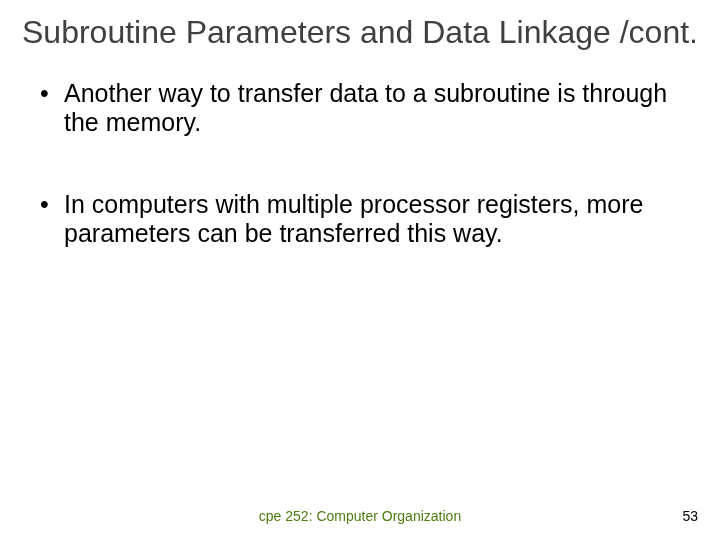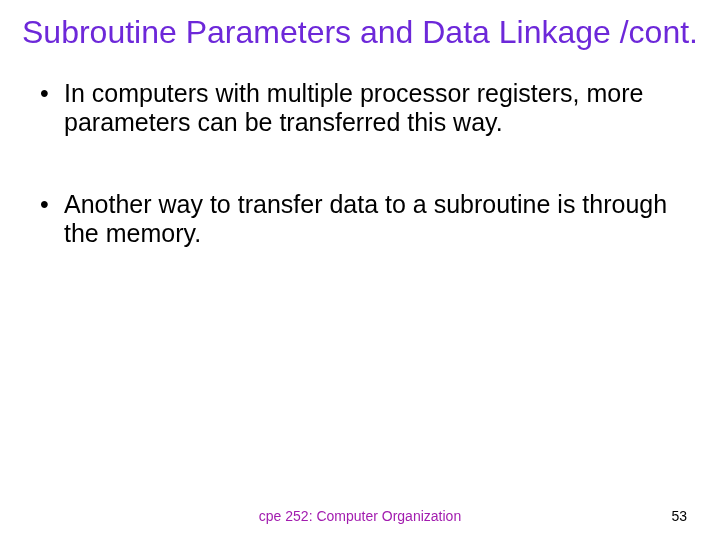--- a/index.html
+++ b/index.html
@@ -12,21 +12,21 @@
     overflow: hidden;
     position: relative;
   }
   .slide {
     width: 720px;
     height: 540px;
     position: relative;
     box-sizing: border-box;
   }
   .title {
-    color: #6d28d9;
+    color: #404040;
     font-size: 32px;
     text-align: center;
     padding-top: 14px;
     line-height: 1.15;
     font-weight: 400;
   }
   .body {
     padding: 28px 34px 0 34px;
   }
   ul.bullets {
@@ -52,36 +52,36 @@
     font-size: 25px;
     line-height: 1.18;
   }
   .footer-course {
     position: absolute;
     bottom: 16px;
     left: 0;
     width: 100%;
     text-align: center;
     font-size: 14px;
-    color: #a21caf;
+    color: #4d7c0f;
   }
   .footer-page {
     position: absolute;
     bottom: 16px;
-    right: 33px;
+    right: 22px;
     font-size: 14px;
     color: #000000;
   }
 </style>
 </head>
 <body>
 
 <div class="slide">
   <div class="title">Subroutine Parameters and Data Linkage /cont.</div>
   <div class="body">
     <ul class="bullets">
+      <li>Another way to transfer data to a subroutine is through the memory.</li>
       <li>In computers with multiple processor registers, more parameters can be transferred this way.</li>
-      <li>Another way to transfer data to a subroutine is through the memory.</li>
     </ul>
   </div>
   <div class="footer-course">cpe 252: Computer Organization</div>
   <div class="footer-page">53</div>
 </div>
 
 </body></html>

